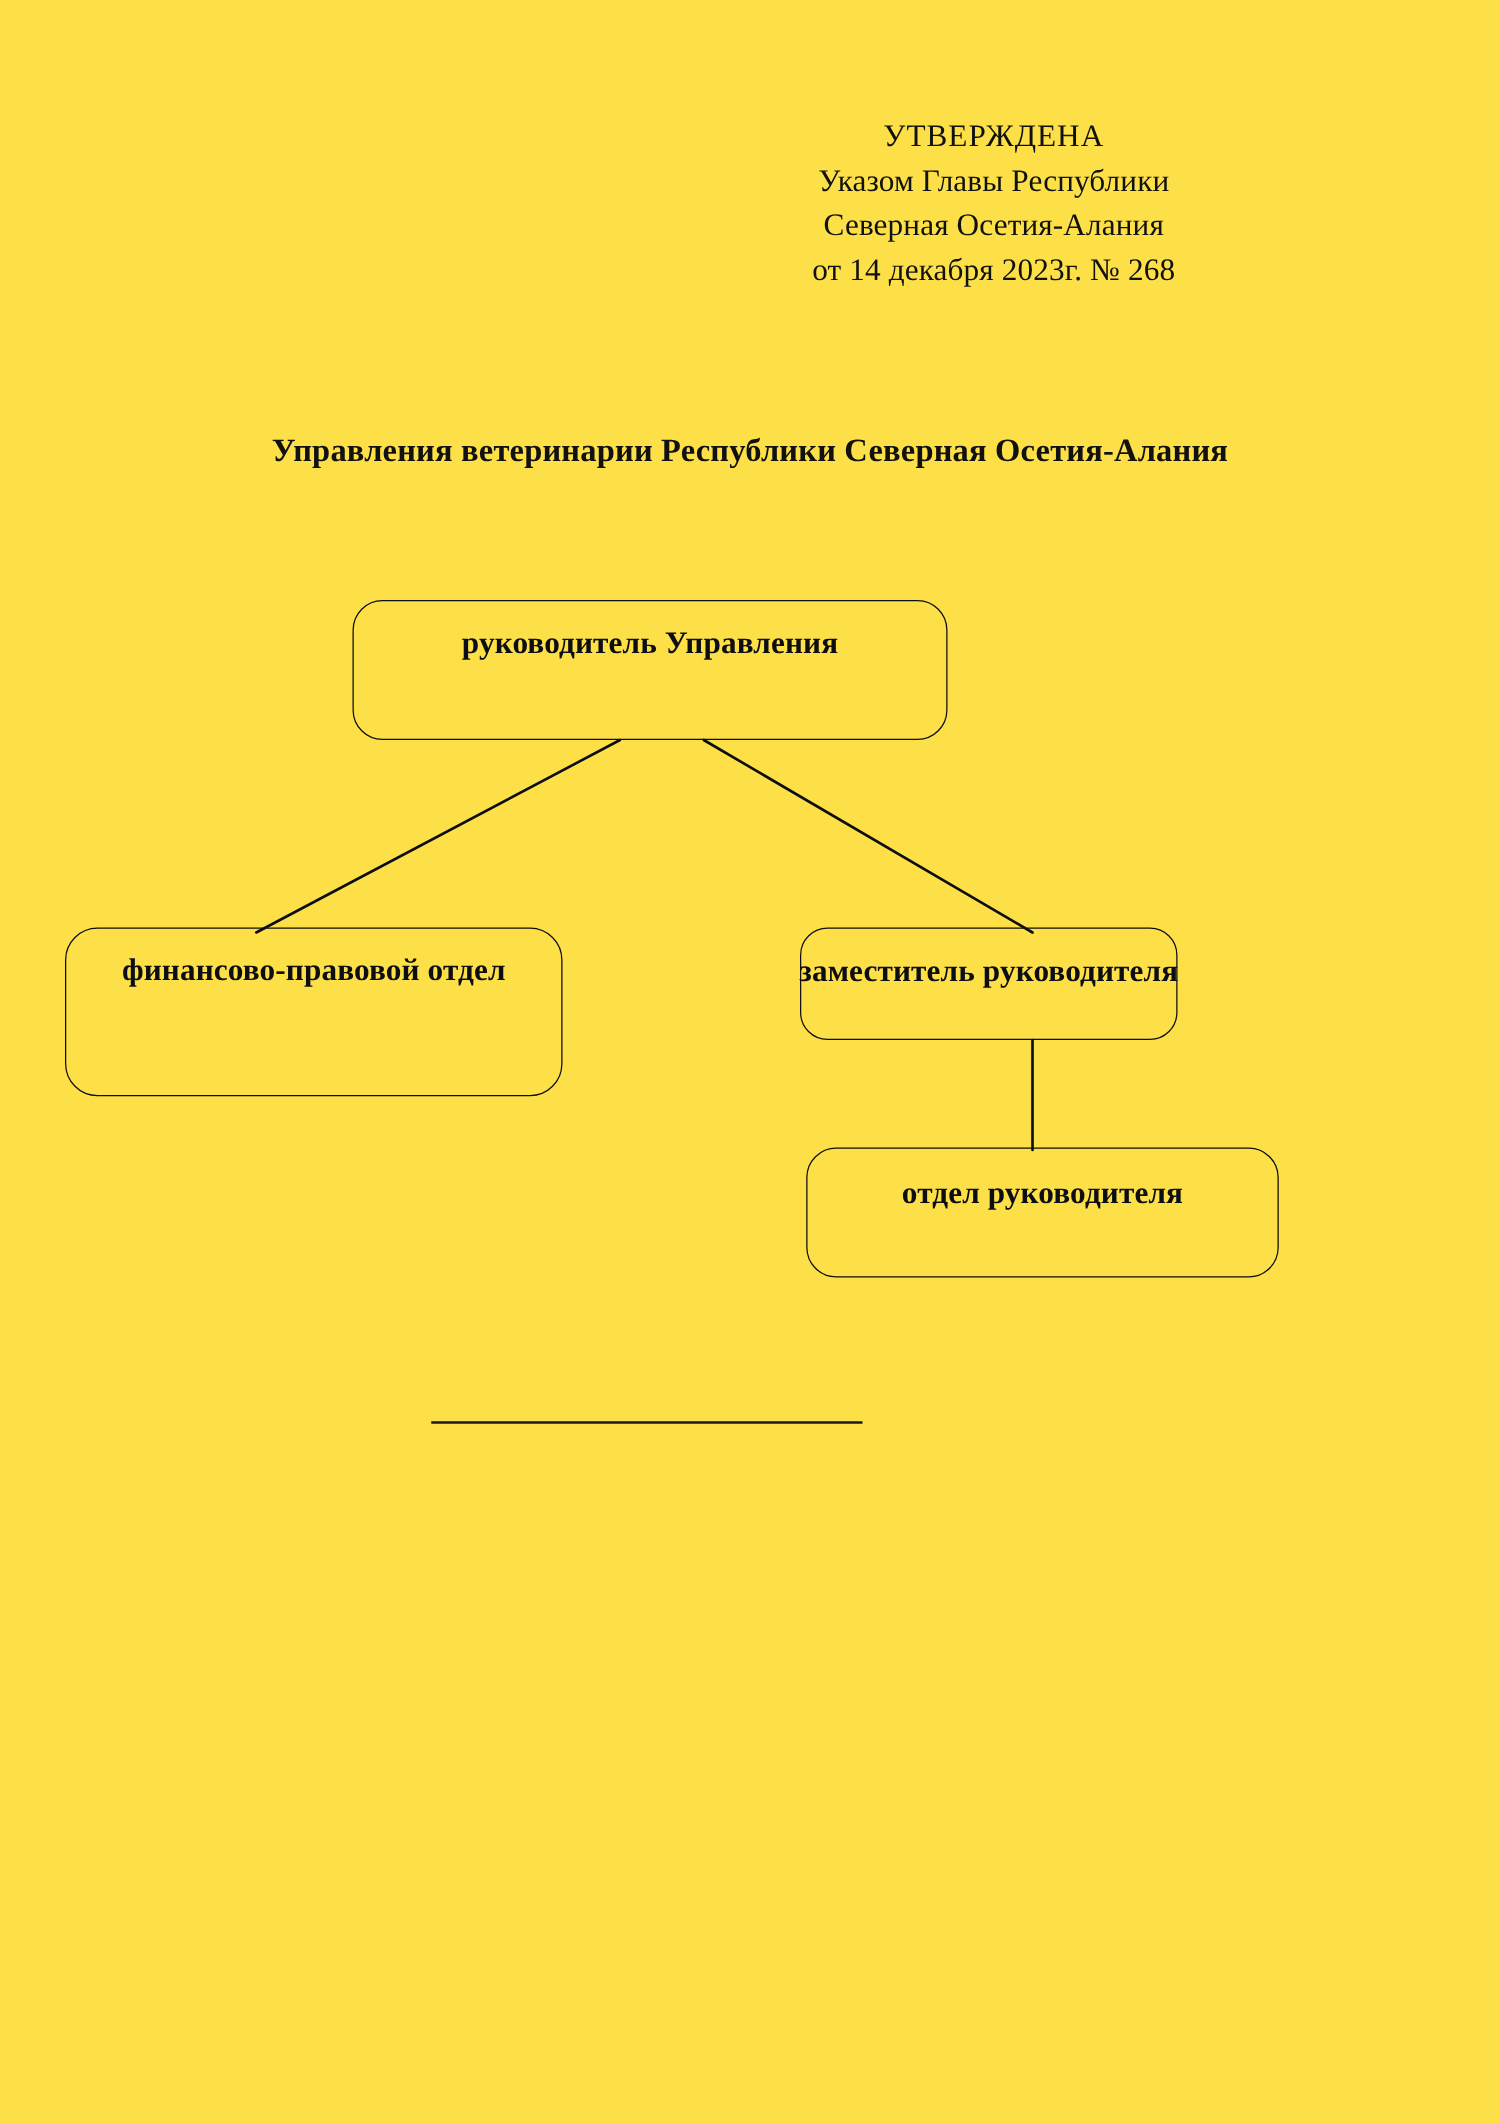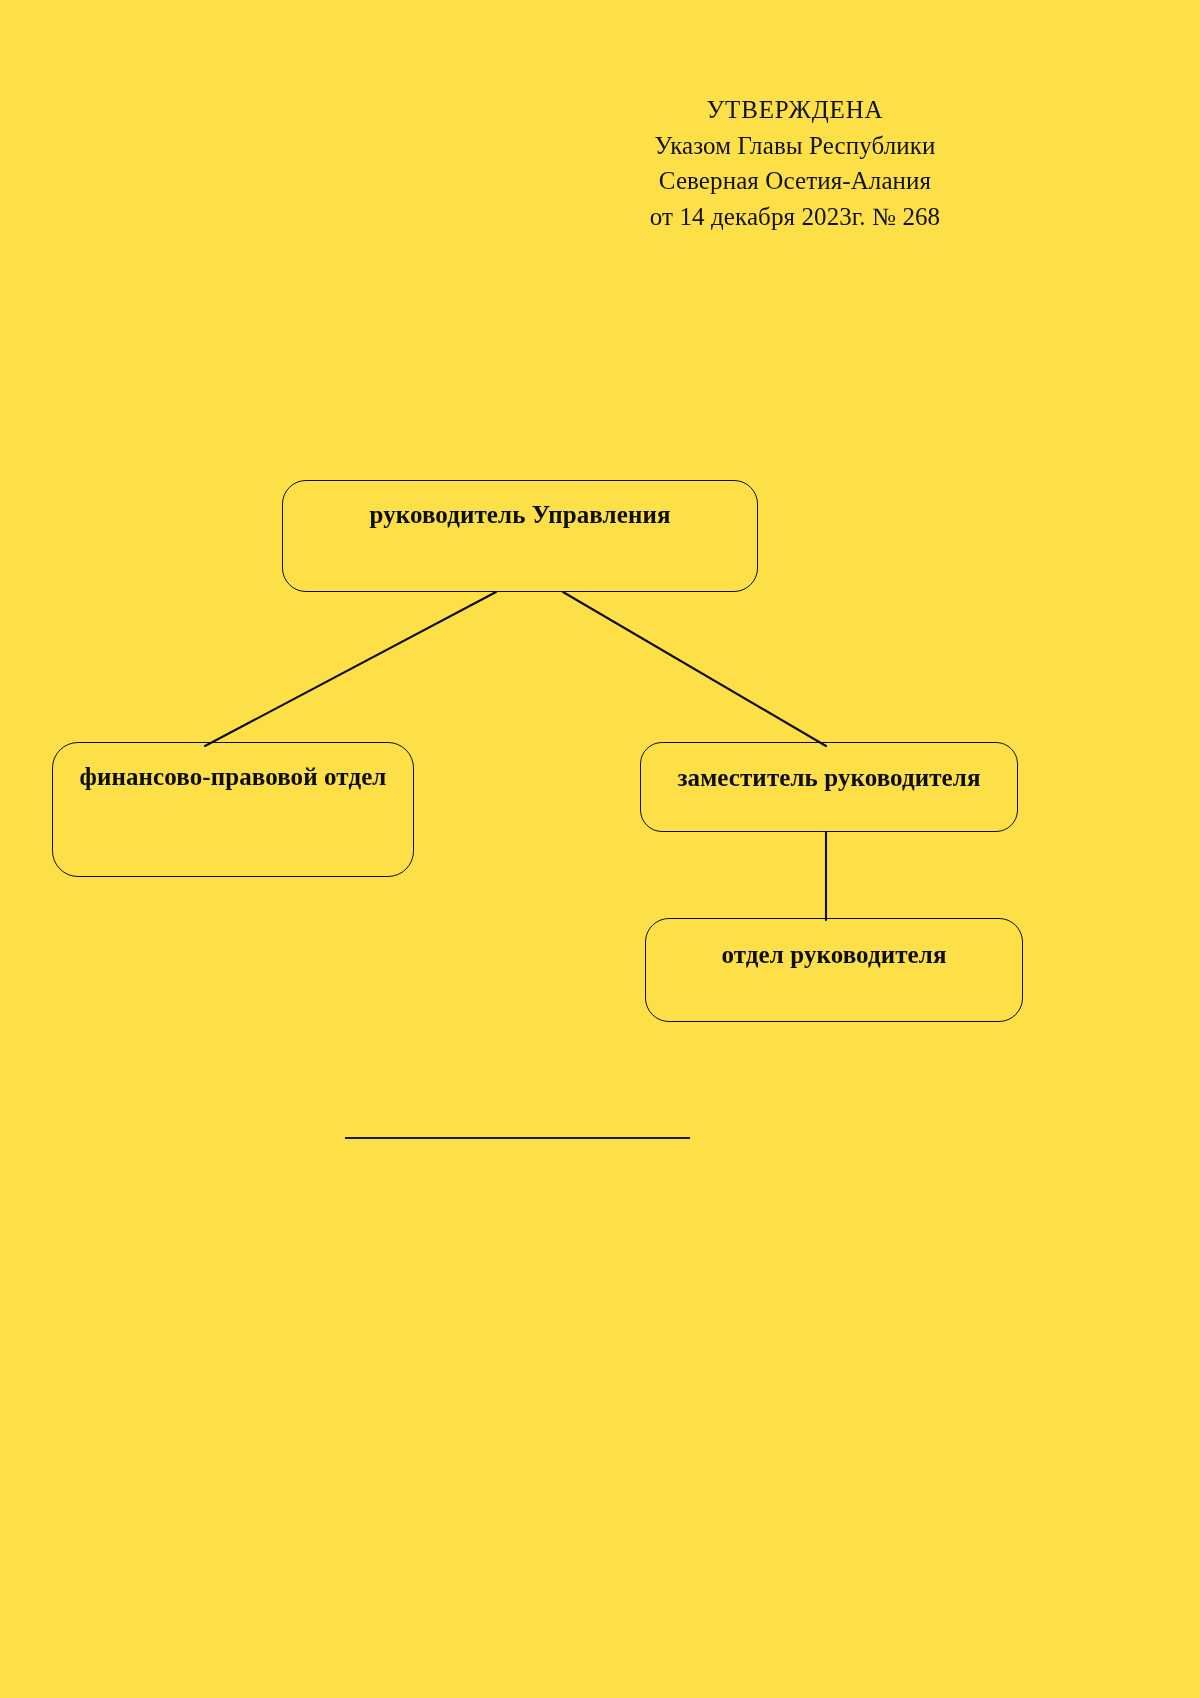--- a/index.html
+++ b/index.html
@@ -110,30 +110,30 @@
     top: 460px;
     width: 476px;
     height: 112px;
     border-radius: 24px;
   }
   .node-root .node-label { padding-top: 20px; }
 
   .node-finance {
     left: 52px;
     top: 722px;
-    width: 362px;
+    width: 398px;
     height: 135px;
     border-radius: 26px;
   }
   .node-finance .node-label { padding-top: 20px; }
 
   .node-deputy {
     left: 640px;
     top: 722px;
-    width: 378px;
+    width: 302px;
     height: 90px;
     border-radius: 22px;
   }
   .node-deputy .node-label { padding-top: 21px; }
 
   .node-vet {
     left: 645px;
     top: 898px;
     width: 378px;
     height: 104px;
@@ -157,20 +157,21 @@
 <div class="page">
 
   <div class="approval-block">
     <span class="approval-line first">УТВЕРЖДЕНА</span>
     <span class="approval-line">Указом Главы Республики</span>
     <span class="approval-line">Северная Осетия-Алания</span>
     <span class="approval-line">от 14 декабря 2023г. № 268</span>
   </div>
 
   <div class="doc-title-wrap">
+    <span class="doc-subtitle">Управления ветеринарии Республики Северная Осетия-Алания</span>
   </div>
 
   <div class="chart-area">
 
     <svg class="chart-svg" viewBox="0 0 1200 1698" xmlns="http://www.w3.org/2000/svg">
 
       <line x1="496" y1="572" x2="205" y2="726" stroke="#0d0d14" stroke-width="2.1" stroke-linecap="round"></line>
 
       <line x1="563" y1="572" x2="826" y2="726" stroke="#0d0d14" stroke-width="2.1" stroke-linecap="round"></line>
 

